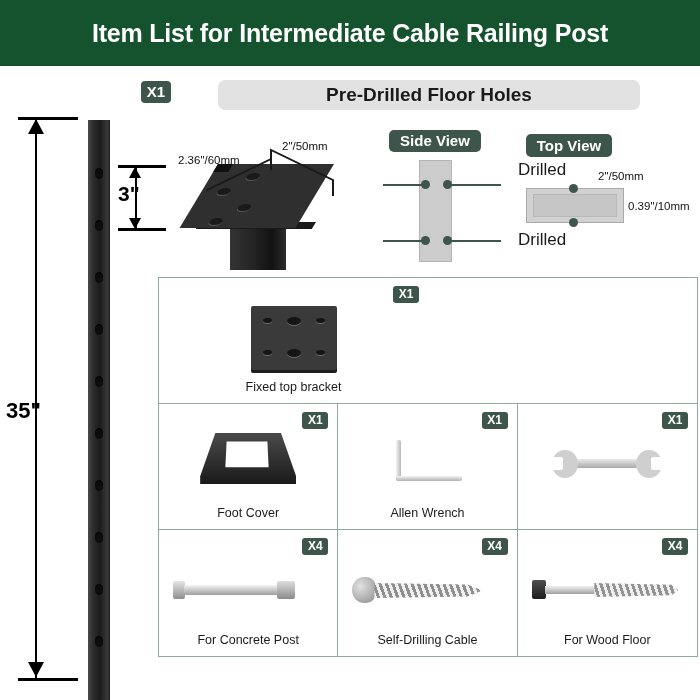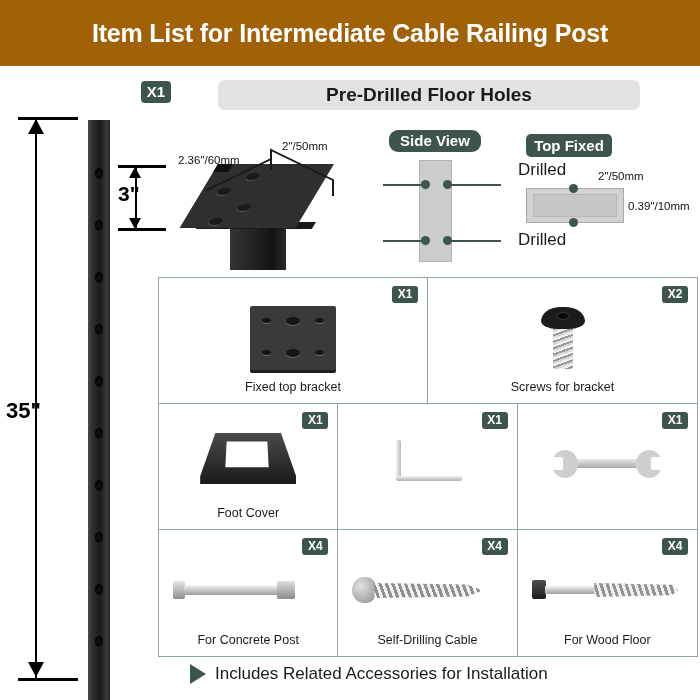--- a/index.html
+++ b/index.html
@@ -6,21 +6,21 @@
   body{
     width:700px;height:700px;background:#ffffff;
     font-family:"Liberation Sans", sans-serif;
     overflow:hidden;position:relative;
   }
   #page{position:relative;width:700px;height:700px;}
 
   
   .header{
     position:absolute;left:0;top:0;width:700px;height:66px;
-    background:#a16207;display:flex;align-items:center;justify-content:center;
+    background:#14532d;display:flex;align-items:center;justify-content:center;
   }
   .header-title{
     color:#ffffff;font-size:25px;font-weight:bold;letter-spacing:-0.2px;
     font-family:"Liberation Sans", sans-serif;white-space:nowrap;
   }
 
   
   .post-label{
     position:absolute;left:26px;top:74px;width:112px;
     text-align:center;color:#3e554c;font-weight:bold;
@@ -113,21 +113,21 @@
   .iso-hole-lg{width:15px;height:8px;background:#101010;}
   .lead{position:absolute;background:#1a1a1a;}
   .dim-txt{position:absolute;font-size:11.5px;color:#111;white-space:nowrap;font-weight:500;}
 
   
   .sv{position:absolute;left:383px;top:130px;width:125px;height:140px;}
   .chip{
     background:#3e554c;color:#fff;border-radius:5px;font-weight:bold;
     display:inline-block;text-align:center;
   }
-  .sv-chip{position:absolute;left:6px;top:0;width:92px;height:22px;line-height:22px;font-size:15px;border-radius:9px;}
+  .sv-chip{position:absolute;left:6px;top:0;width:92px;height:22px;line-height:22px;font-size:15px;}
   .sv-bar{
     position:absolute;left:36px;top:30px;width:31px;height:100px;
     background:#cccccc;border:1px solid #b4b4b4;
   }
   .sv-line{position:absolute;height:2px;background:#3e554c;}
   .sv-dot{position:absolute;width:9px;height:9px;border-radius:50%;background:#3e554c;}
 
   
   .tv{position:absolute;left:512px;top:134px;width:185px;height:135px;}
   .tv-chip{position:absolute;left:14px;top:0;width:86px;height:23px;line-height:23px;font-size:15px;}
@@ -332,21 +332,21 @@
     <div class="sv-line" style="left:62px;top:54px;width:56px;"></div>
     <div class="sv-line" style="left:0px;top:110px;width:44px;"></div>
     <div class="sv-line" style="left:62px;top:110px;width:56px;"></div>
     <div class="sv-dot" style="left:38px;top:50px;"></div>
     <div class="sv-dot" style="left:60px;top:50px;"></div>
     <div class="sv-dot" style="left:38px;top:106px;"></div>
     <div class="sv-dot" style="left:60px;top:106px;"></div>
   </div>
 
   <div class="tv">
-    <div class="chip tv-chip">Top Fixed</div>
+    <div class="chip tv-chip">Top View</div>
     <div class="tv-drilled" style="left:6px;top:26px;">Drilled</div>
     <div class="dim-txt" style="left:86px;top:36px;">2"/50mm</div>
     <div class="tv-rect-outer">
       <div class="tv-rect-inner"></div>
     </div>
     <div class="tv-dot" style="left:57px;top:50px;"></div>
     <div class="tv-dot" style="left:57px;top:84px;"></div>
     <div class="dim-txt" style="left:116px;top:66px;">0.39"/10mm</div>
     <div class="tv-drilled" style="left:6px;top:96px;">Drilled</div>
   </div>
@@ -361,30 +361,20 @@
             <i class="bh-s" style="left:12px;top:12px;"></i>
             <i class="bh-l" style="left:36px;top:11px;"></i>
             <i class="bh-s" style="left:65px;top:12px;"></i>
             <i class="bh-s" style="left:12px;top:44px;"></i>
             <i class="bh-l" style="left:36px;top:43px;"></i>
             <i class="bh-s" style="left:65px;top:44px;"></i>
           </div>
         </div>
         <div class="cell-caption">Fixed top bracket</div>
       </div>
-      <div class="cell">
-        <div class="cell-badge">X2</div>
-        <div class="cell-art">
-          <div class="art-screw">
-            <div class="screw-shaft"></div>
-            <div class="screw-head"></div>
-          </div>
-        </div>
-        <div class="cell-caption">Screws for bracket</div>
-      </div>
     </div>
 
     <div class="grow r2">
       <div class="cell">
         <div class="cell-badge">X1</div>
         <div class="cell-art">
           <div class="art-foot">
             <div class="foot-outer"></div>
             <div class="foot-hole"></div>
           </div>
@@ -392,20 +382,21 @@
         <div class="cell-caption">Foot Cover</div>
       </div>
       <div class="cell">
         <div class="cell-badge">X1</div>
         <div class="cell-art">
           <div class="art-allen">
             <div class="allen-v"></div>
             <div class="allen-h"></div>
           </div>
         </div>
+        <div class="cell-caption">Allen Wrench</div>
       </div>
       <div class="cell">
         <div class="cell-badge">X1</div>
         <div class="cell-art">
           <div class="art-oew">
             <div class="oew-bar"></div>
             <div class="oew-end oew-l"></div>
             <div class="oew-end oew-r"></div>
           </div>
         </div>
@@ -442,18 +433,14 @@
             <div class="lag-shank"></div>
             <div class="lag-thread"></div>
           </div>
         </div>
         <div class="cell-caption">For Wood Floor</div>
       </div>
     </div>
 
   </div>
 
-  <div class="footer">
-    <div class="tri"></div>
-    <div class="footer-text">Includes Related Accessories for Installation</div>
-  </div>
 
 </div>
 
 </body></html>

